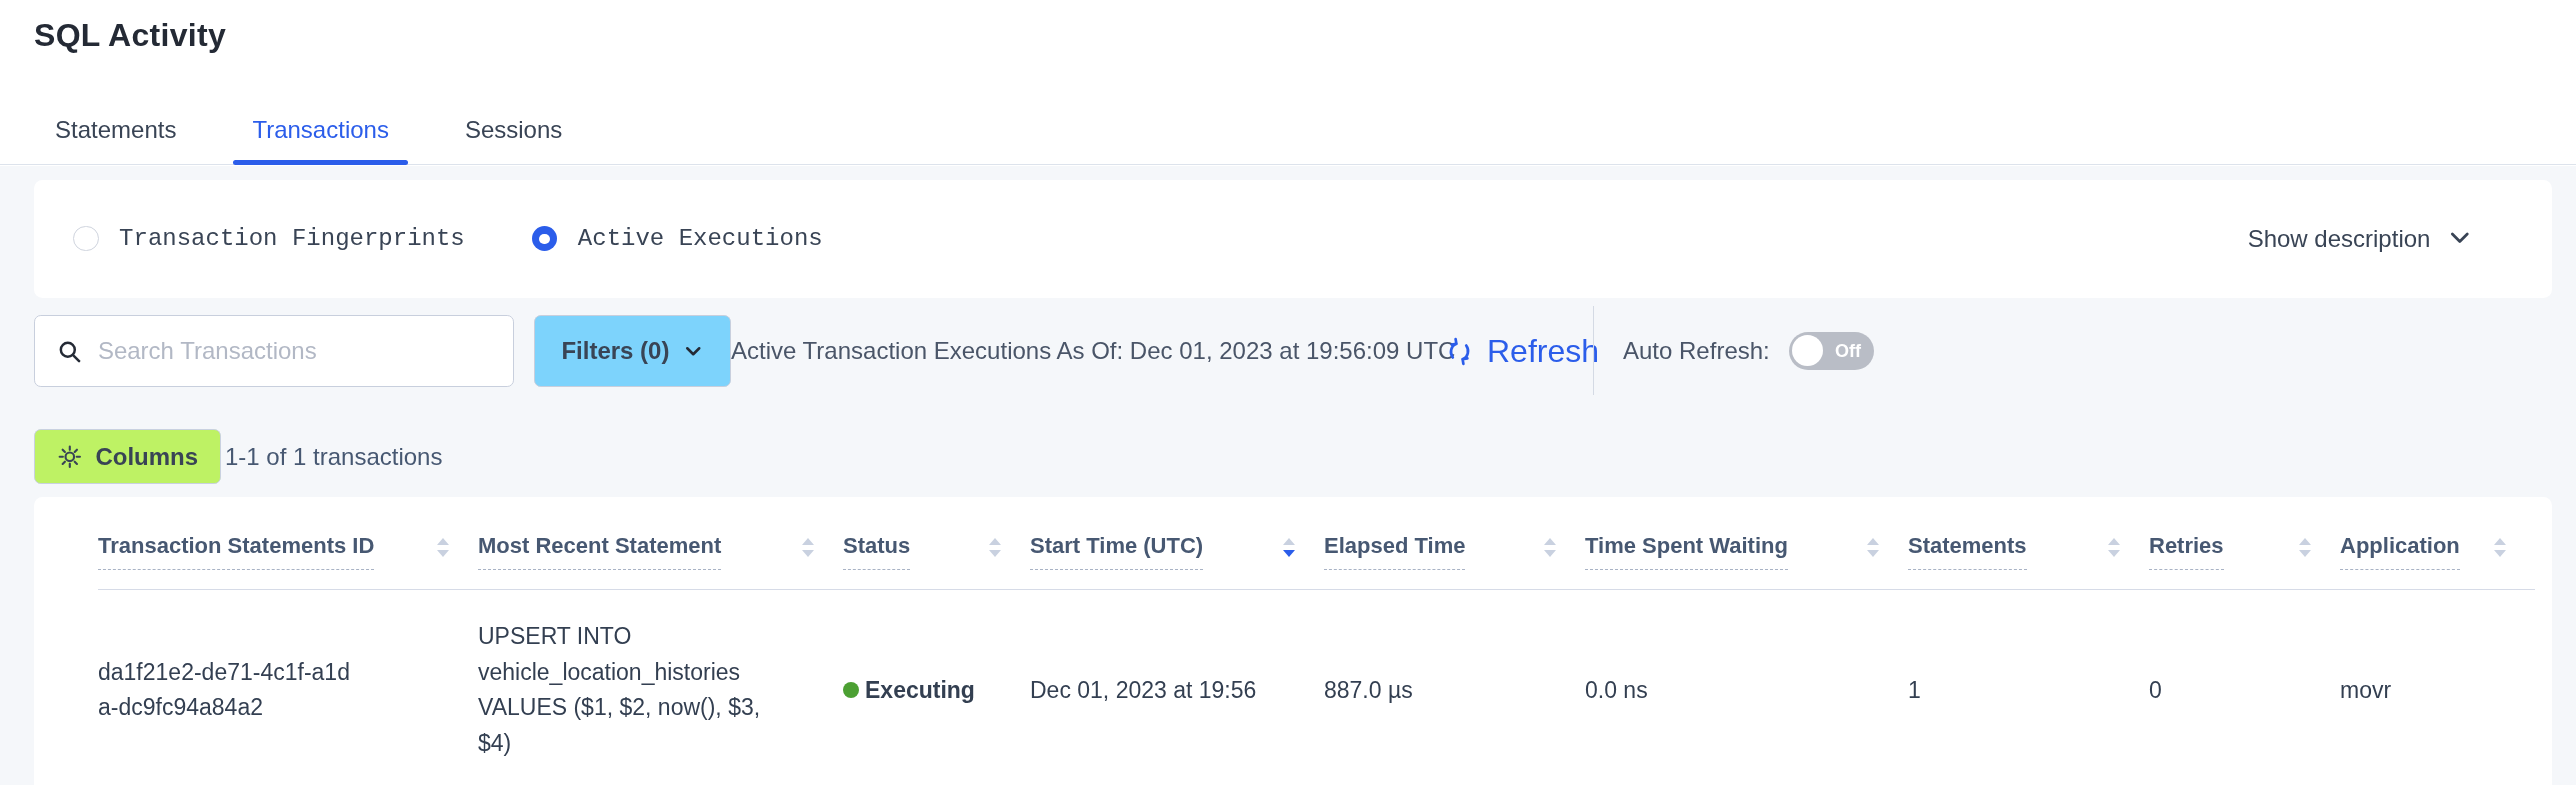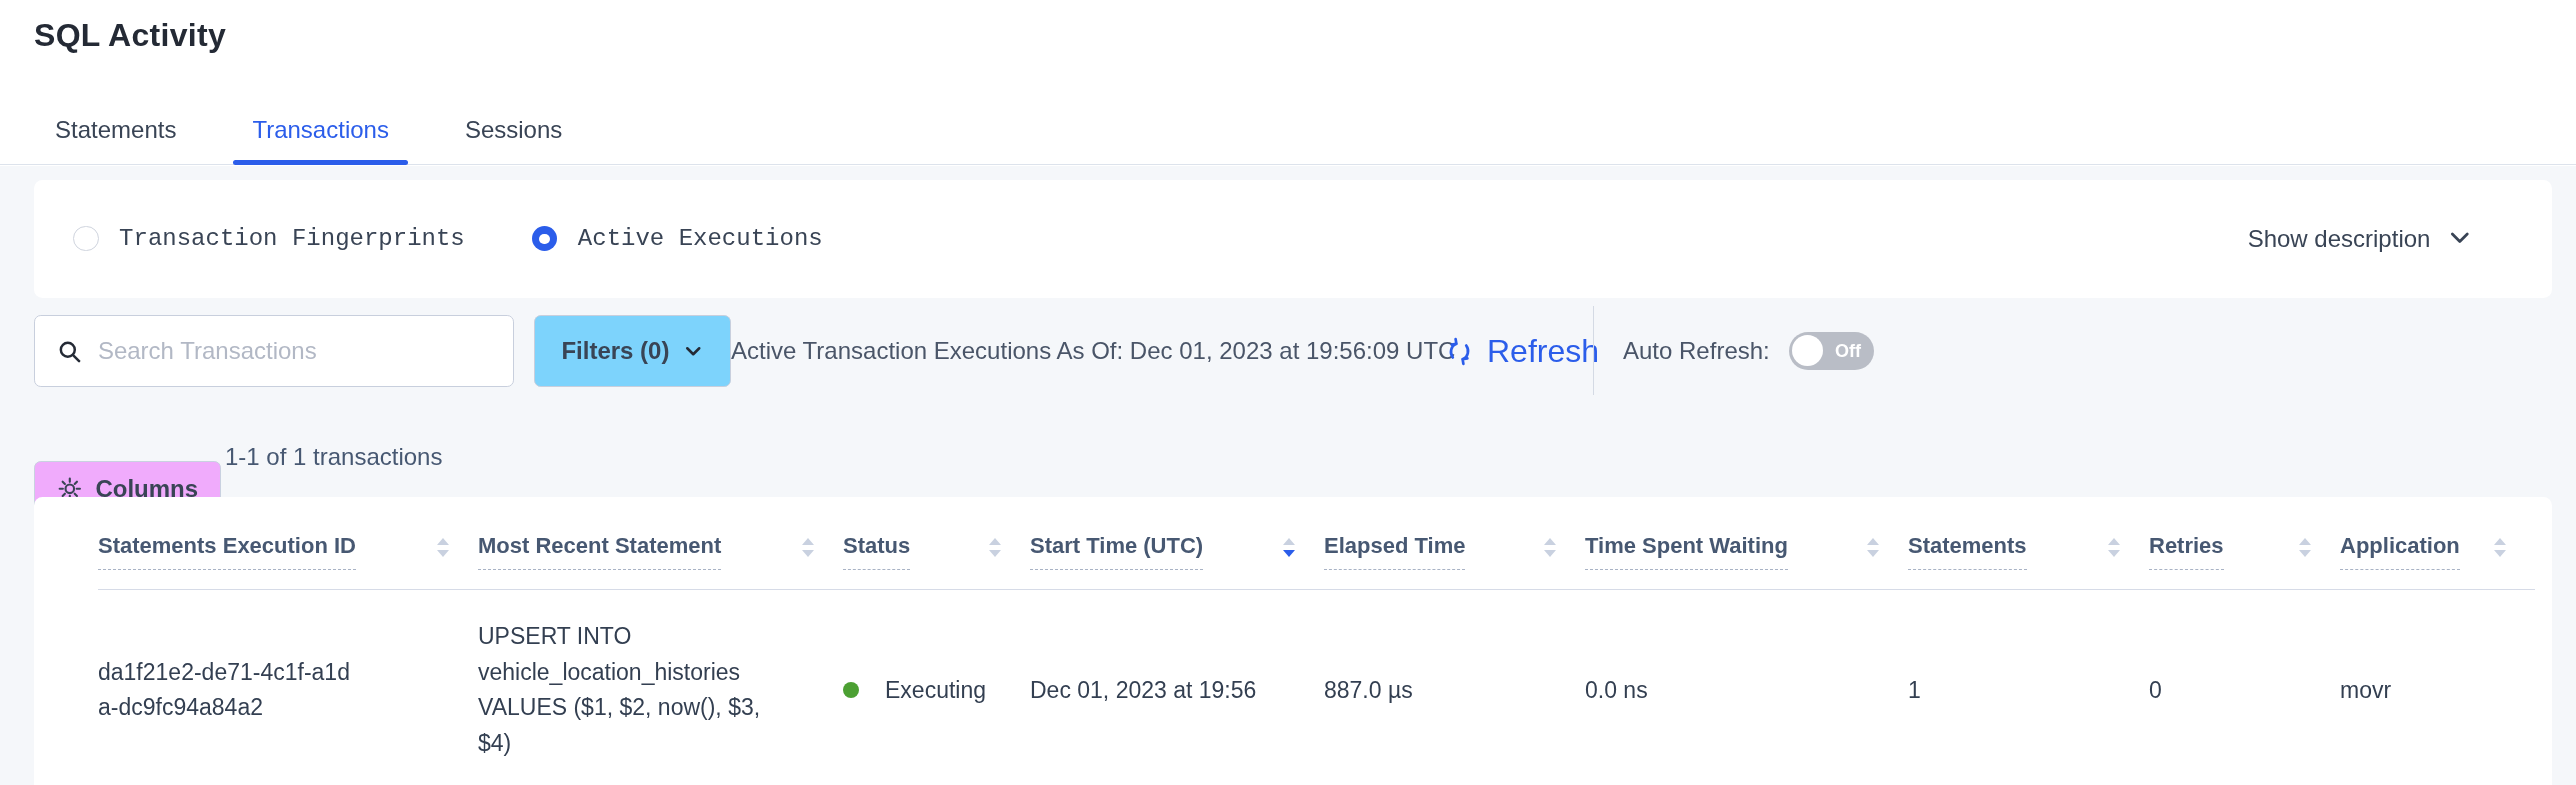--- a/index.html
+++ b/index.html
@@ -44,40 +44,40 @@
   .asof-text { position:absolute; left:731px; top:149px; height:72px; display:flex; align-items:center; font-size:24px; color:#4a5568; }
   .refresh-link { position:absolute; left:1444px; top:149px; height:72px; display:flex; align-items:center; gap:12px;
                   font-size:32px; color:#2b5dea; cursor:pointer; }
   .v-divider { position:absolute; left:1593px; top:140px; width:0.9px; height:89px; background:#d4dae4; }
   .auto-refresh { position:absolute; left:1623px; top:149px; height:72px; display:flex; align-items:center; gap:19px; font-size:24px; color:#4a5568; }
   .toggle { width:85px; height:38px; border-radius:19px; background:#b9bdc6; position:relative; cursor:pointer; flex:0 0 auto; }
   .toggle .knob { position:absolute; left:3.4px; top:3.4px; width:31px; height:31px; border-radius:50%; background:#fff; }
   .toggle .state { position:absolute; right:12.8px; top:50%; transform:translateY(-50%); color:#fff; font-size:18px; font-weight:700; }
 
   
-  .columns-btn { position:absolute; left:34px; top:263px; height:55px; padding:16px 22px; background:#f0abfc;
+  .columns-btn { position:absolute; left:34px; top:263px; height:55px; padding:16px 22px; background:#bef264;
                  border:0.9px solid #c9d1e0; border-radius:6.8px; display:flex; align-items:center; gap:12.8px;
-                 font-size:24px; font-weight:700; color:#394455; cursor:pointer;margin-top:32px; }
+                 font-size:24px; font-weight:700; color:#394455; cursor:pointer; }
   .result-count { position:absolute; left:205px; top:263px; height:55px; display:flex; align-items:center; font-size:24px; color:#475872;margin-left:20px; }
 
   
   .table-card { position:absolute; left:34px; right:24px; top:331px; bottom:-10.2px; background:#fff; border-radius:8.5px 8.5px 0 0; overflow:hidden; }
   .tgrid { display:grid; grid-template-columns:380px 365px 187px 294px 261px 323px 241px 191px 1fr; margin:0 17px 0 64px; }
   .thead { padding-top:36px; border-bottom:0.9px solid #d6dbe7; }
   .th { display:flex; align-items:flex-start; justify-content:space-between; padding-right:29px; padding-bottom:19px; }
   .th-label { font-size:22px; font-weight:700; color:#475872; border-bottom:1.7px dashed #a9b3c5; padding-bottom:10.2px; cursor:pointer; }
   .sort { display:flex; flex-direction:column; gap:5.1px; margin-top:5.1px; cursor:pointer; }
   .sort .up { width:0; height:0; border-left:6.8px solid transparent; border-right:6.8px solid transparent; border-bottom:7.7px solid #c9d1e0; }
   .sort .down { width:0; height:0; border-left:6.8px solid transparent; border-right:6.8px solid transparent; border-top:7.7px solid #c9d1e0; }
   .sort.sort-desc .down { border-top-color:#2b5dea; }
   .trow { align-items:center; padding:29px 0 32px; border-bottom:0.9px solid #e2e7ef; }
   .td { font-size:23px; color:#333f51; line-height:1.55; padding-right:25.6px; }
   .cell-id { max-width:286px; word-break:break-all; }
   .cell-stmt { max-width:341px; }
-  .status-cell { display:flex; align-items:center; gap:26px; }
+  .status-cell { display:flex; align-items:center; gap:6px;font-weight:bold; }
   .status-dot { width:16px; height:16px; border-radius:50%; background:#4ca033; flex:0 0 auto; }
 
   .icon { display:inline-flex; align-items:center; justify-content:center; flex:0 0 auto; }
 </style>
 </head>
 <body>
 
 <div class="top-section">
   <h1 class="page-title">SQL Activity</h1>
   <div class="tabs">
@@ -167,21 +167,21 @@
           <line x1="16.6" y1="7.4" x2="18.7" y2="5.3"></line>
       </svg>
     </span>
     <span>Columns</span>
   </div>
   <div class="result-count">1-1 of 1 transactions</div>
 
   <div class="table-card">
     <div class="tgrid thead">
       <div class="th">
-        <span class="th-label">Statements Execution ID</span>
+        <span class="th-label">Transaction Statements ID</span>
         <span class="sort">
             <span class="up"></span>
             <span class="down"></span>
           </span>
       </div>
       <div class="th">
         <span class="th-label">Most Recent Statement</span>
         <span class="sort">
             <span class="up"></span>
             <span class="down"></span>

